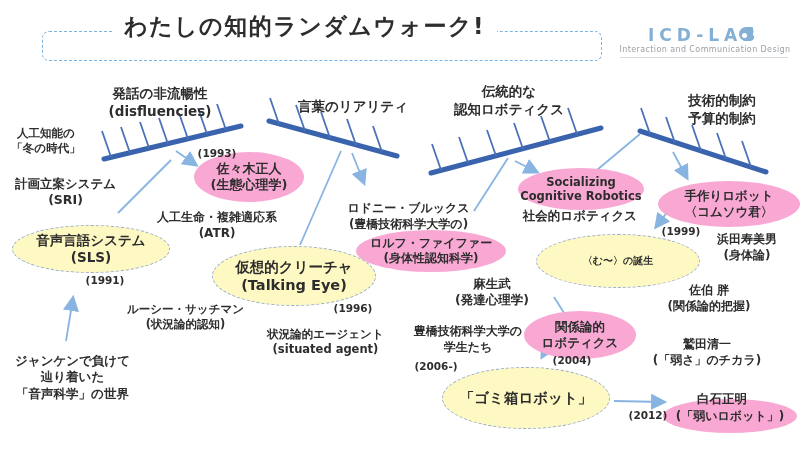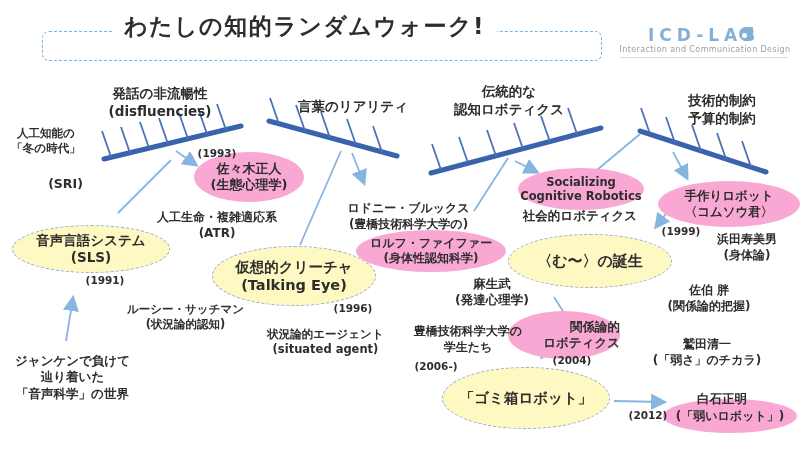--- a/index.html
+++ b/index.html
@@ -128,20 +128,21 @@
   <div class="node branch" style="left:657px;top:92px;width:130px;">
     <div>技術的制約</div>
     <div>予算的制約</div>
   </div>
 
   <div class="node t115" style="left:2px;top:126px;width:88px;">
     <div>人工知能の</div>
     <div>「冬の時代」</div>
   </div>
   <div class="node t125" style="left:8px;top:176px;width:115px;">
+    <div>計画立案システム</div>
     <div>(SRI)</div>
   </div>
   <div class="ellipse blue" style="left:12px;top:225px;width:158px;height:48px;font-size:13.5px;">
     <span>音声言語システム</span>
     <span>(SLS)</span>
   </div>
   <div class="node yr" style="left:75px;top:274px;width:60px;">(1991)</div>
   <div class="node t125" style="left:5px;top:353px;width:135px;">
     <div>ジャンケンで負けて</div>
     <div>辿り着いた</div>
@@ -184,32 +185,32 @@
     <div>(発達心理学)</div>
   </div>
   <div class="node t12" style="left:404px;top:324px;width:128px;">
     <div>豊橋技術科学大学の</div>
     <div>学生たち</div>
   </div>
   <div class="node yr" style="left:404px;top:360px;width:64px;">(2006-)</div>
   <div class="ellipse blue" style="left:442px;top:367px;width:168px;height:62px;font-size:14.5px;">
     <span>「ゴミ箱ロボット」</span>
   </div>
-  <div class="ellipse yellow" style="left:508px;top:311px;width:112px;height:48px;font-size:12.5px;align-items:flex-end;">
+  <div class="ellipse yellow" style="left:524px;top:311px;width:112px;height:48px;font-size:12.5px;">
     <span>関係論的</span>
     <span>ロボティクス</span>
   </div>
   <div class="node yr" style="left:542px;top:354px;width:60px;">(2004)</div>
 
   <div class="ellipse yellow" style="left:518px;top:168px;width:126px;height:42px;font-size:11.5px;">
     <span>Socializing</span>
     <span>Cognitive Robotics</span>
   </div>
   <div class="node t125" style="left:512px;top:208px;width:136px;">社会的ロボティクス</div>
-  <div class="ellipse blue" style="left:508px;top:234px;width:164px;height:54px;font-size:15px;">
+  <div class="ellipse blue" style="left:536px;top:234px;width:164px;height:54px;font-size:10px;">
     <span>〈む〜〉の誕生</span>
   </div>
   <div class="node yr" style="left:650px;top:225px;width:62px;">(1999)</div>
   <div class="ellipse yellow" style="left:658px;top:181px;width:142px;height:46px;font-size:12.5px;">
     <span>手作りロボット</span>
     <span>〈コムソウ君〉</span>
   </div>
   <div class="node t12" style="left:694px;top:232px;width:106px;">
     <div>浜田寿美男</div>
     <div>(身体論)</div>

